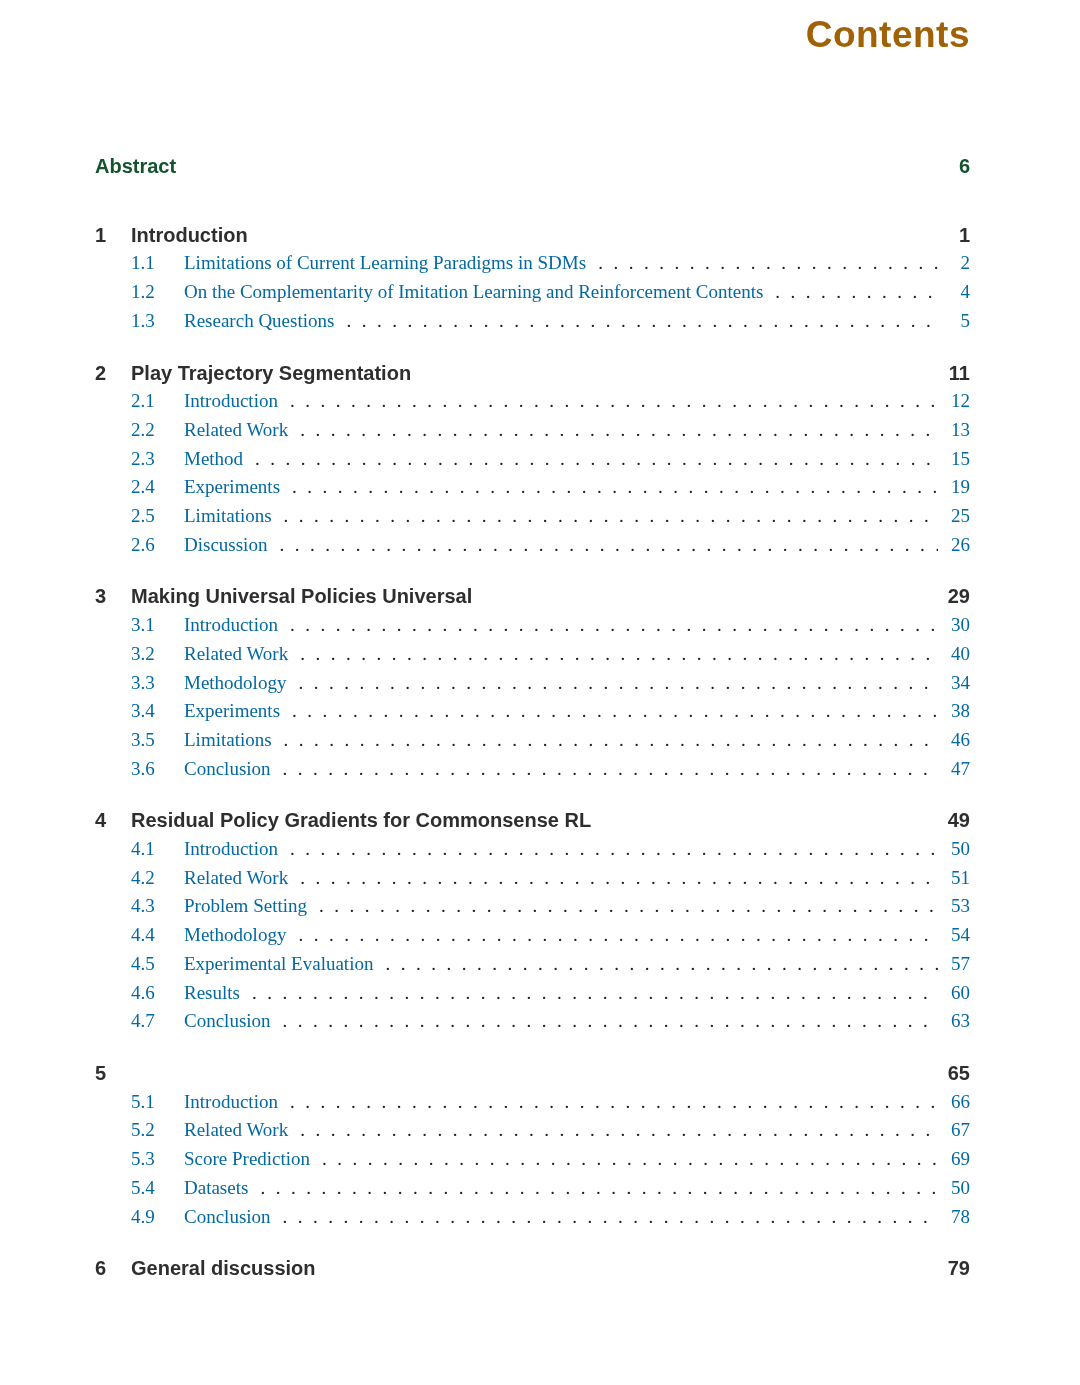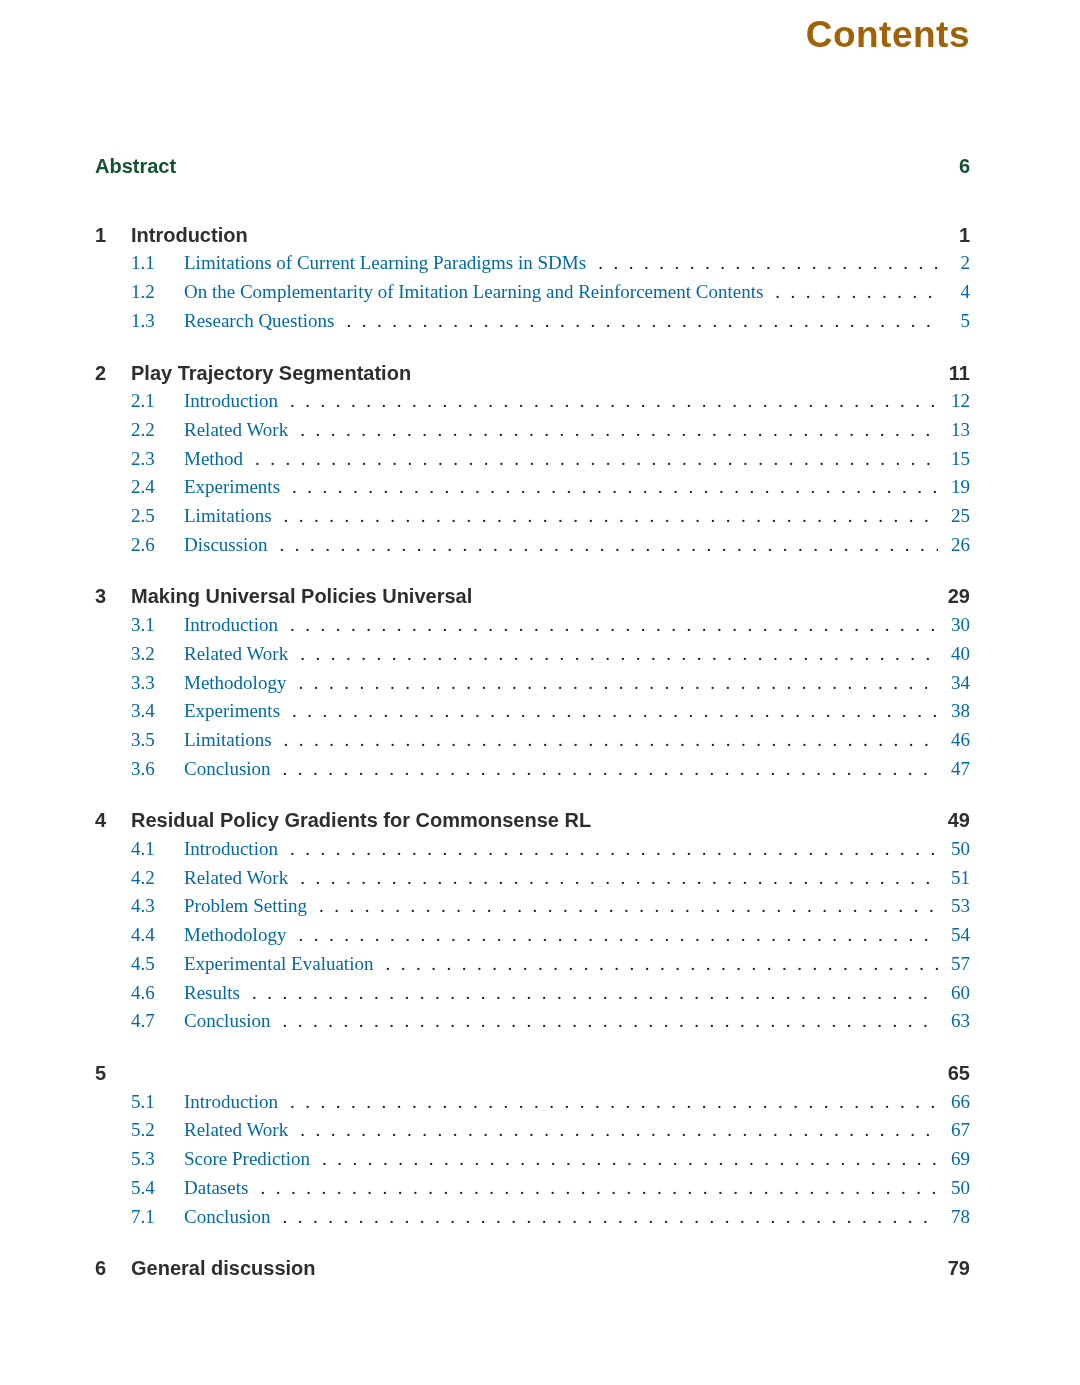--- a/index.html
+++ b/index.html
@@ -301,21 +301,21 @@
         <span class="dots"></span>
         <span class="pg">69</span>
       </div>
       <div class="row section">
         <span class="num">5.4</span>
         <span class="label">Datasets</span>
         <span class="dots"></span>
         <span class="pg">50</span>
       </div>
       <div class="row section">
-        <span class="num">7.1</span>
+        <span class="num">4.9</span>
         <span class="label">Conclusion</span>
         <span class="dots"></span>
         <span class="pg">78</span>
       </div>
       <div class="row chapter">
         <span class="num">6</span>
         <span class="label">General discussion</span>
         <span class="spacer"></span>
         <span class="pg">79</span>
       </div>

